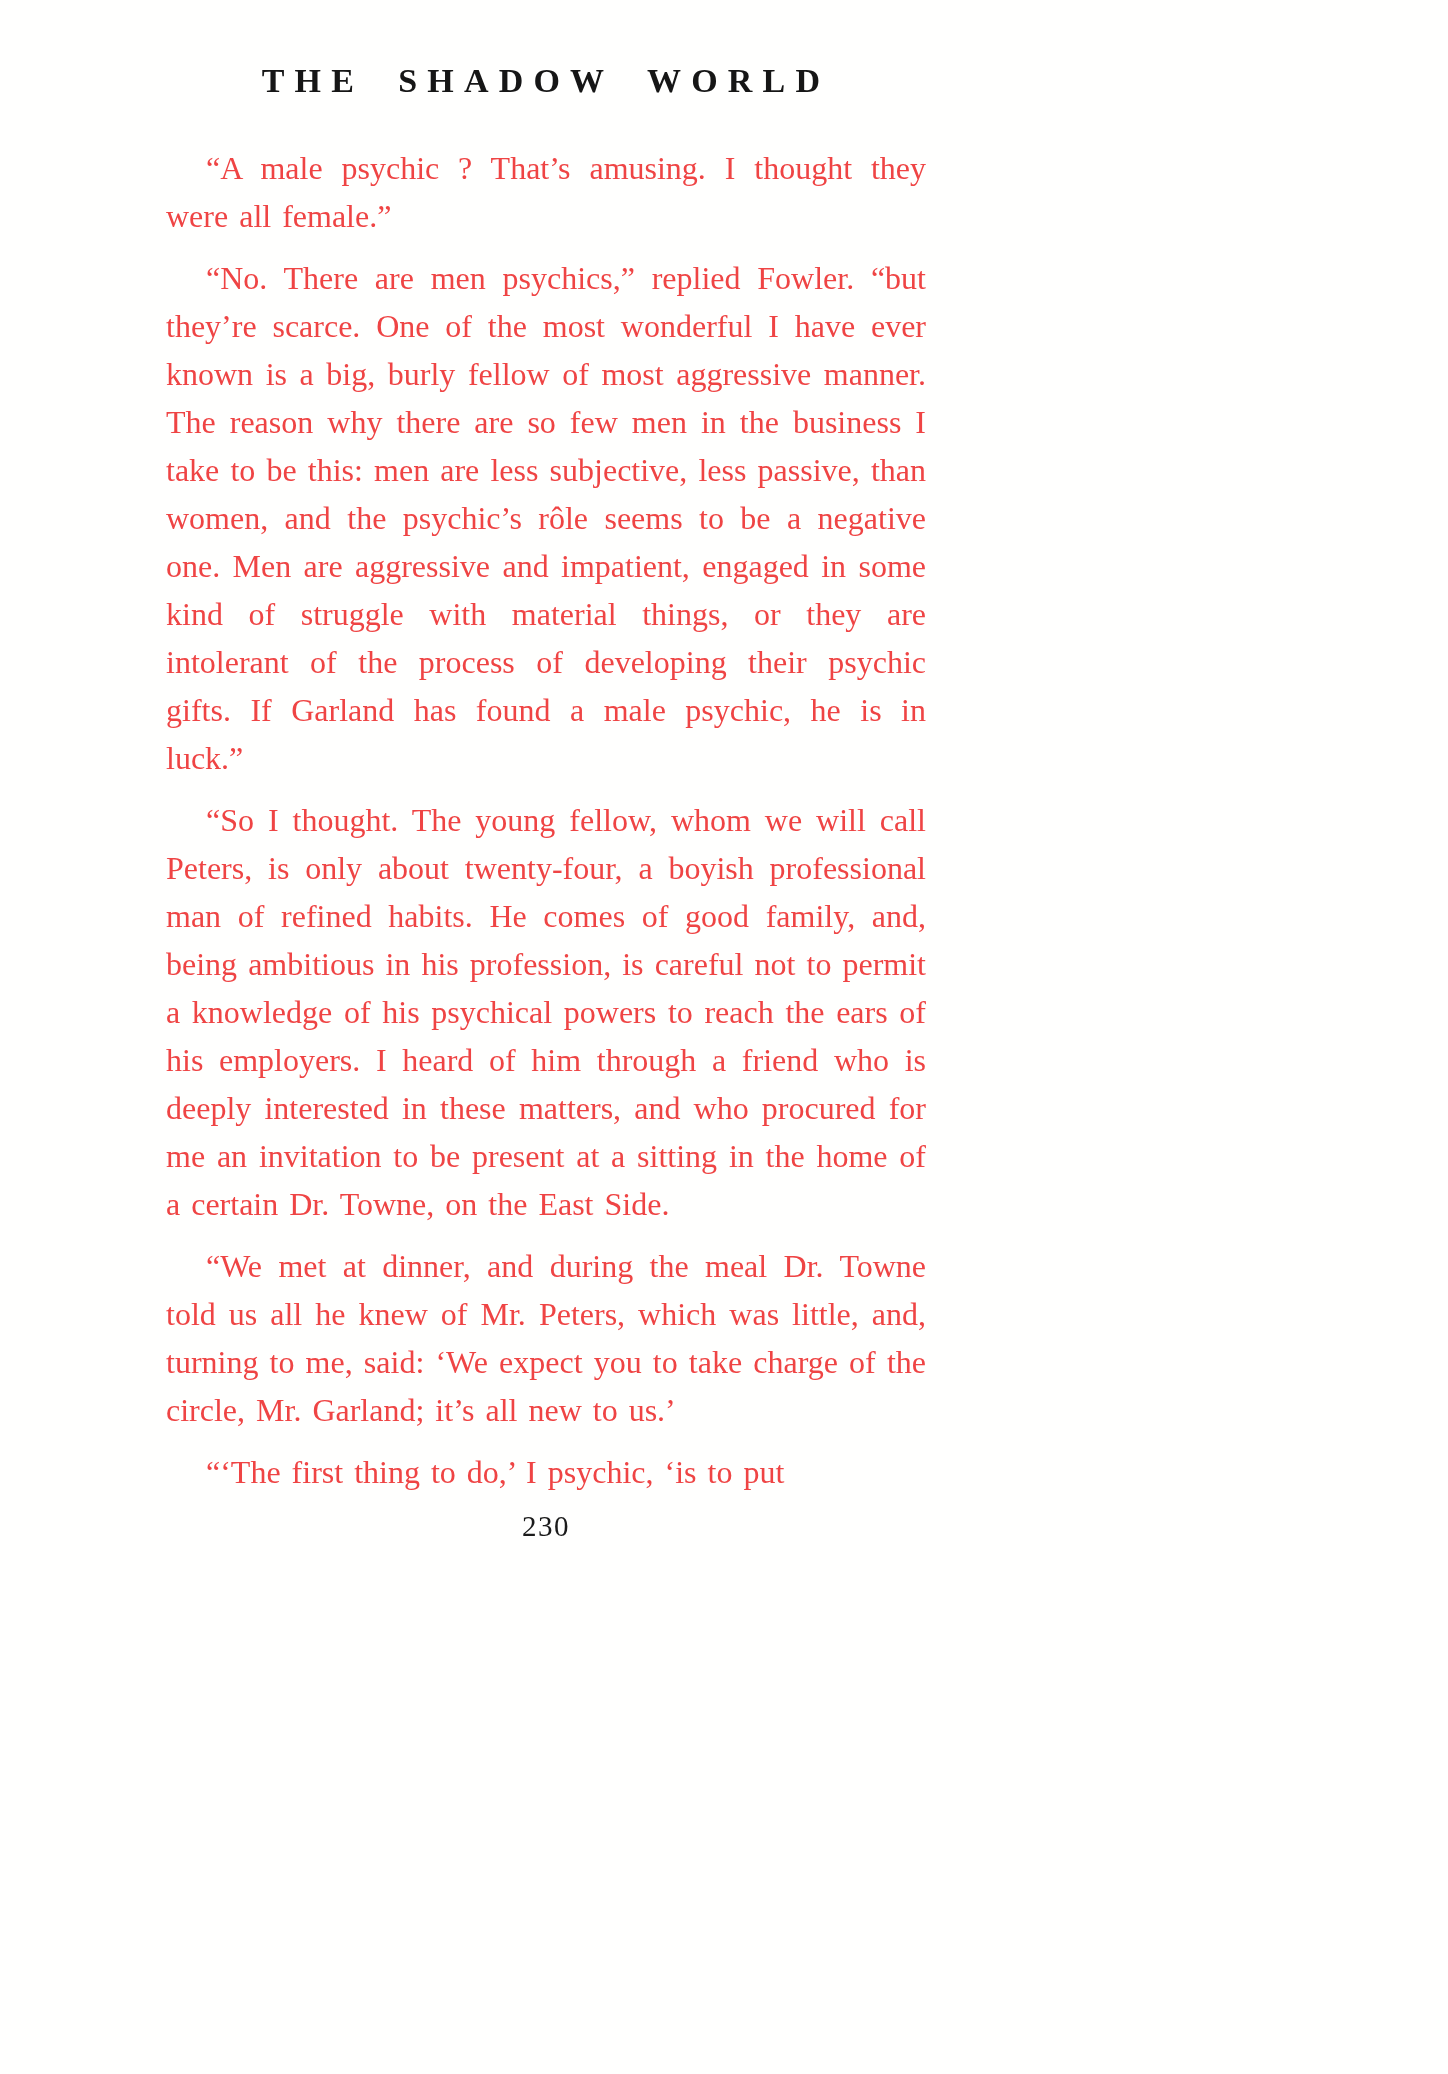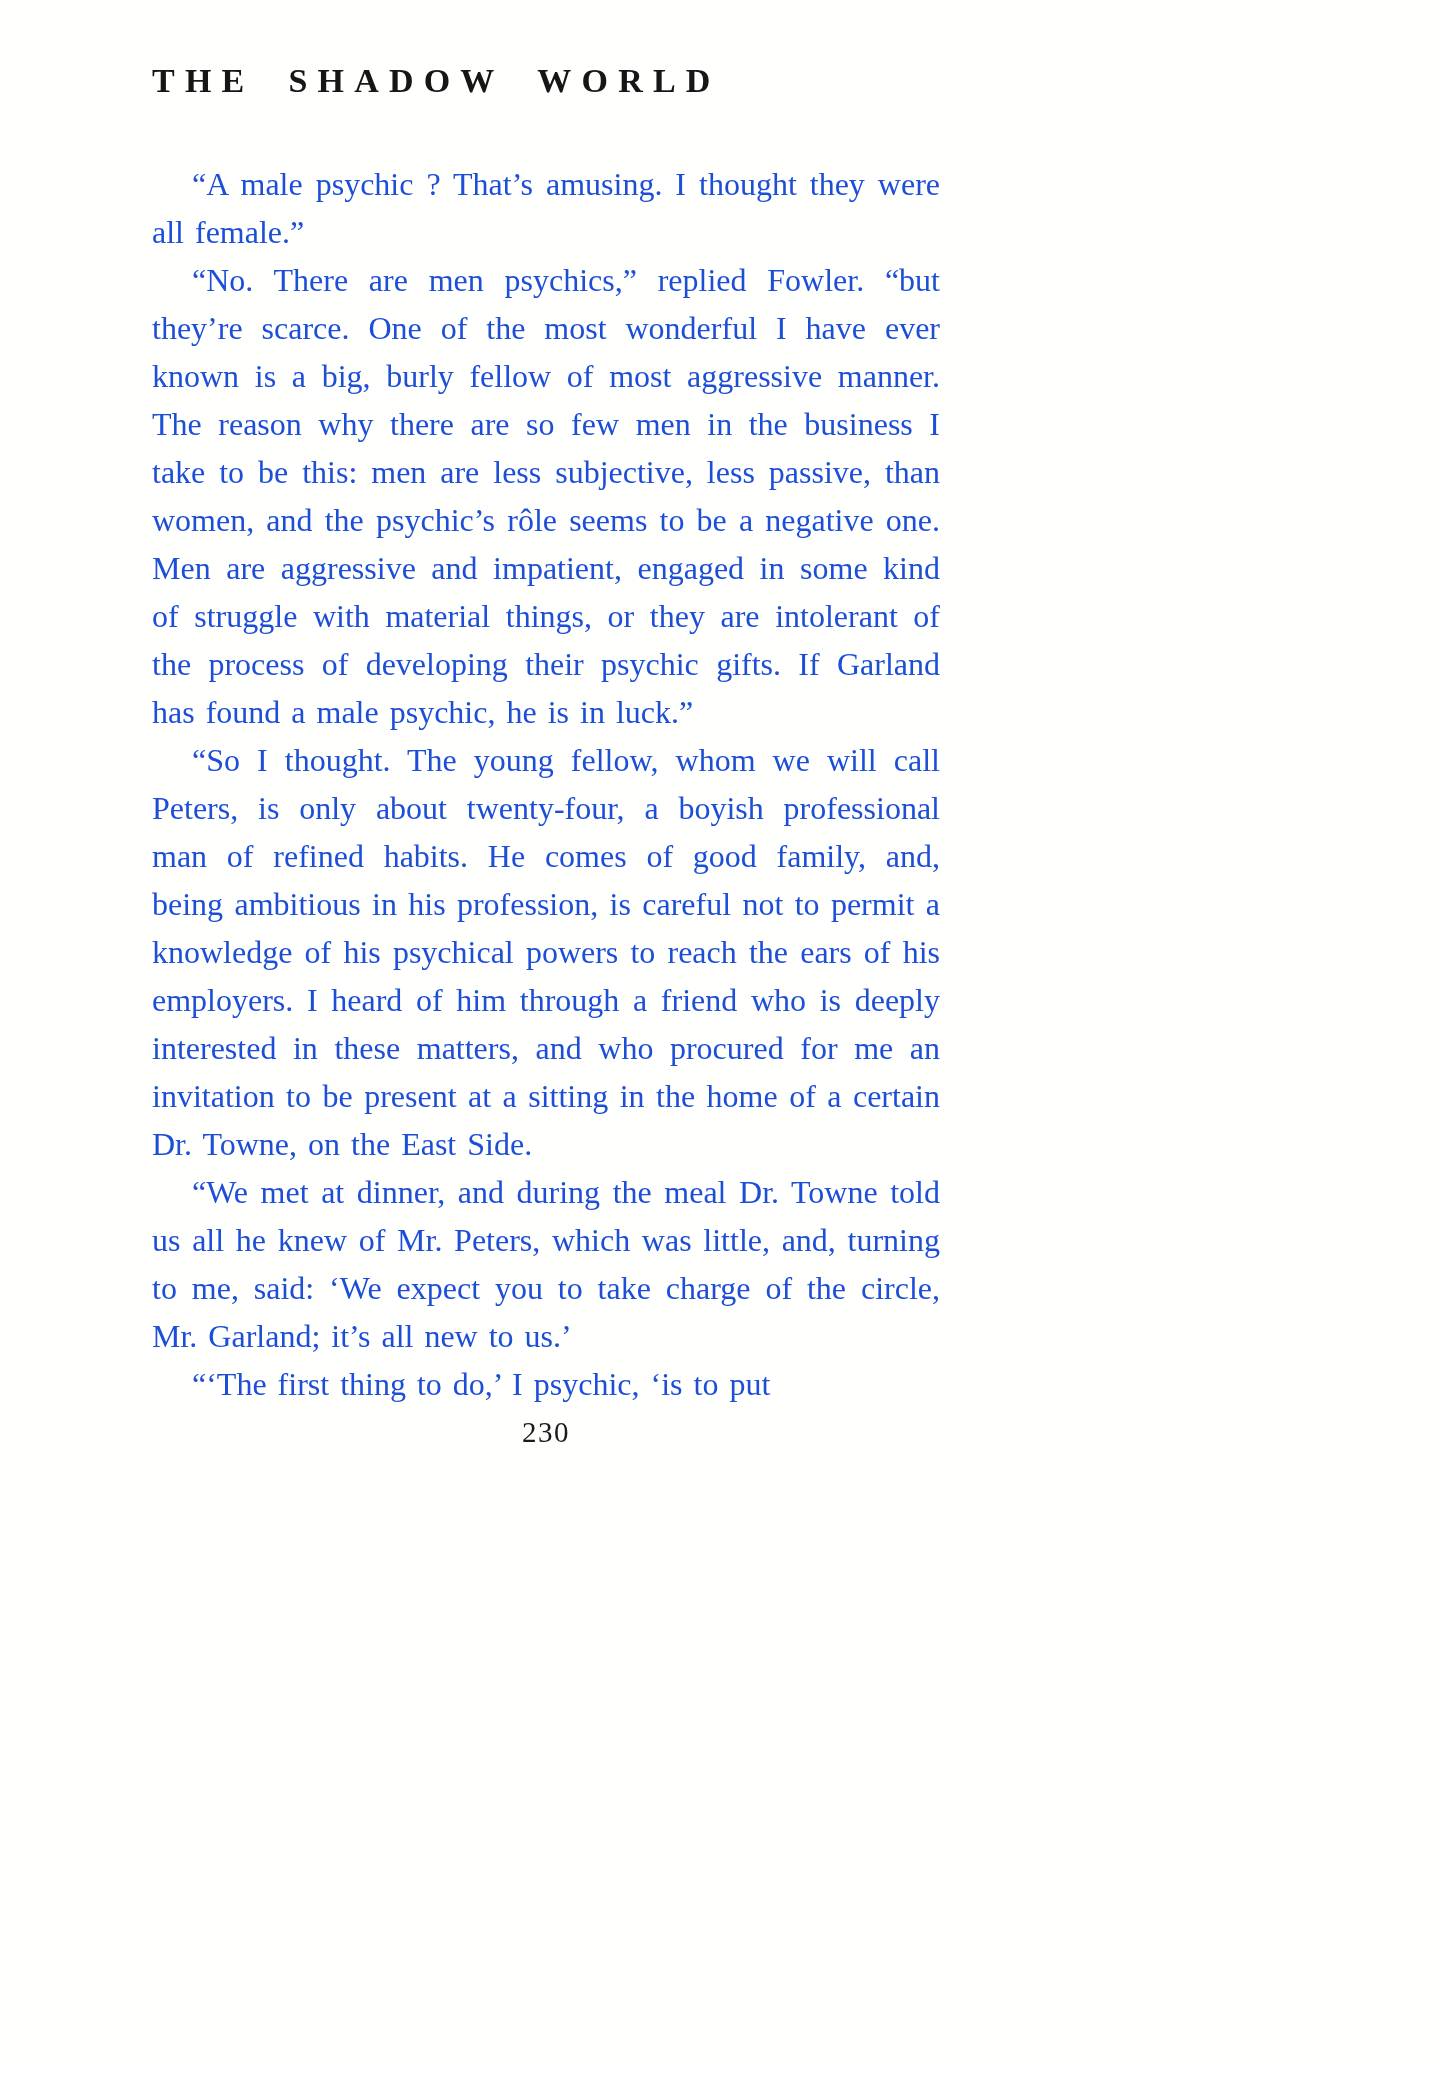--- a/index.html
+++ b/index.html
@@ -16,35 +16,36 @@
     font-family: "Liberation Serif", "DejaVu Serif", serif;
     color: #1b1b1b;
   }
   .content {
     position: absolute;
     left: 152px;
     top: 62px;
     width: 788px;
   }
   .running-head {
+    text-align: center;
     font-size: 34px;
     font-weight: 600;
     letter-spacing: 0.30em;
     word-spacing: 0.45em;
-    margin: 0 0 60px 0;
+    margin: 0 0 44px 0;
     color: #161616;
   }
   .body-text p {
     font-size: 32px;
     line-height: 48px;
-    margin: 0;
+    margin: 14px;
     text-align: justify;
     text-indent: 40px;
     word-spacing: 3px;
-    color: #1d4ed8;
+    color: #ef4444;
   }
   .page-number {
     text-align: center;
     font-size: 29px;
     margin-top: 8px;
     letter-spacing: 0.05em;
     color: #1b1b1b;
   }
 </style>
 </head>

